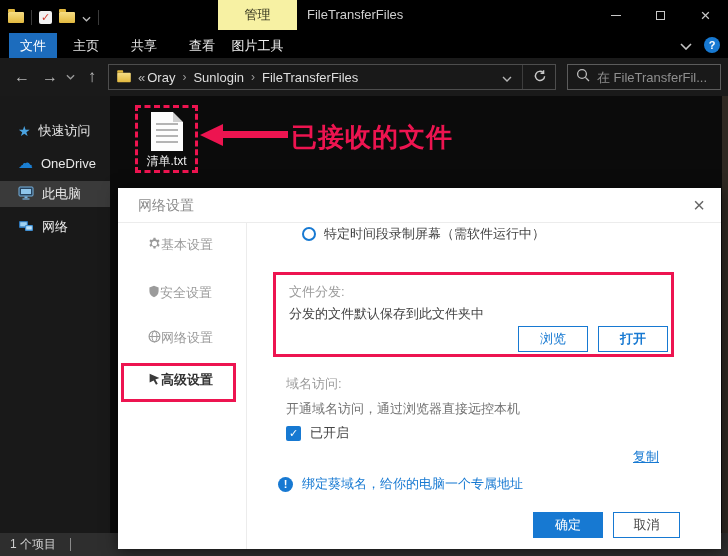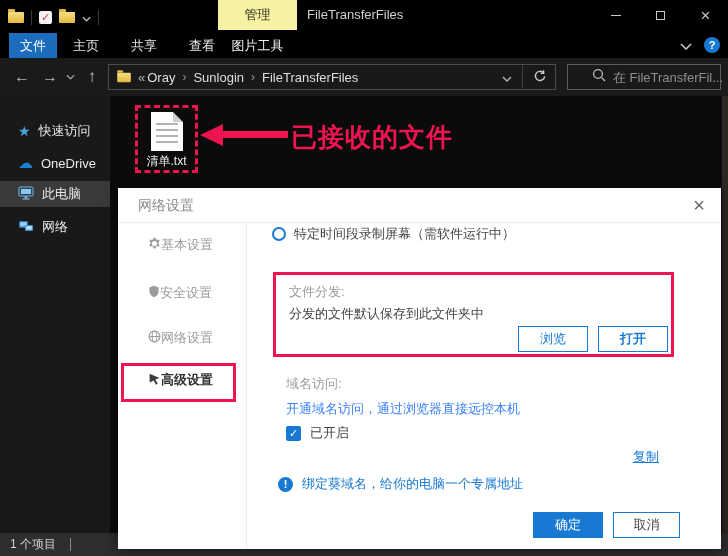--- a/index.html
+++ b/index.html
@@ -36,21 +36,21 @@
 
   
   .navbar{position:absolute;left:0;top:58px;width:100%;height:38px;background:#1a1a1a;}
   .nav-arrow{position:absolute;top:0;height:38px;display:flex;align-items:center;justify-content:center;color:#b9b9b9;font-size:16px;}
   .addressbox{position:absolute;left:108px;top:6px;width:448px;height:26px;background:#191919;border:1px solid #4d4d4d;display:flex;align-items:center;font-size:13px;color:#dedede;}
   .addressbox .folder{transform:scale(.85);margin:0 4px 0 7px;}
   .crumb-sep{color:#9a9a9a;margin:0 7px;font-size:12px;}
   .guillemet{color:#b5b5b5;margin:0 2px 0 2px;}
   .addr-right{margin-left:auto;display:flex;align-items:center;gap:10px;padding-right:8px;}
   .addr-vsep{width:1px;height:24px;background:#3d3d3d;}
-  .searchbox{position:absolute;left:567px;top:6px;width:154px;height:26px;background:#191919;border:1px solid #5c5c5c;display:flex;align-items:center;gap:7px;padding:0 24px;}
+  .searchbox{position:absolute;left:567px;top:6px;width:154px;height:26px;background:#191919;border:1px solid #5c5c5c;display:flex;align-items:center;gap:7px;padding:0 8px;}
   .searchbox input{background:transparent;border:0;outline:0;color:#a9a9a9;font-size:13px;width:110px;font-family:inherit;}
   .searchbox input::placeholder{color:#8f8f8f;opacity:1;}
 
   
   .sidebar{position:absolute;left:0;top:96px;width:110px;height:437px;background:#191919;}
   .side-item{position:absolute;left:0;width:110px;height:26px;display:flex;align-items:center;gap:8px;padding-left:18px;color:#e8e8e8;font-size:13px;}
   .side-item.selected{background:#3a3a3a;}
   .star-ico{color:#4aa3e0;font-size:14px;}
   .cloud-ico{color:#1b7fd3;font-size:15px;}
   .content{position:absolute;left:110px;top:96px;width:618px;height:437px;background:#0b0b0b;}
@@ -74,32 +74,32 @@
   .dlg-title{position:absolute;left:20px;top:9px;color:#8c8c8c;font-size:14px;}
   .dlg-close{position:absolute;right:16px;top:3px;color:#666;font-size:20px;line-height:28px;}
   .dlg-hdiv{position:absolute;left:0;top:34px;width:100%;height:1px;background:#ececec;}
   .dlg-vdiv{position:absolute;left:128px;top:34px;width:1px;bottom:0;background:#ececec;}
 
   .menu-item{position:absolute;left:0;width:128px;height:20px;display:flex;align-items:center;padding-left:30px;color:var(--gray-label);}
   .menu-item.selected{color:#333;font-weight:bold;}
   .menu-redbox{position:absolute;left:3px;top:175px;width:115px;height:39px;border:3px solid var(--red);}
 
   .radio{width:14px;height:14px;border:2px solid var(--blue);border-radius:50%;background:#fff;}
-  .radio-row{position:absolute;left:154px;top:37px;display:flex;align-items:center;gap:8px;color:#444;}
+  .radio-row{position:absolute;left:184px;top:37px;display:flex;align-items:center;gap:8px;color:#444;}
 
   .red-section{position:absolute;left:155px;top:84px;width:401px;height:85px;border:3px solid var(--red);}
   .rs-label{position:absolute;left:13px;top:8px;color:var(--gray-label);}
   .rs-desc{position:absolute;left:13px;top:30px;color:#444;}
   .rs-input{position:absolute;left:13px;top:51px;width:204px;height:26px;border:1px solid #9a9a9a;font-size:13px;color:#333;padding:0 6px;font-family:inherit;outline:none;background:#fff;}
   .rs-btn{position:absolute;top:51px;width:70px;height:26px;border:1px solid var(--blue);background:#fff;color:var(--blue);font-size:13px;text-align:center;line-height:24px;}
   .btn-browse{left:242px;}
   .btn-open{left:322px;font-weight:bold;}
 
   .domain-label{position:absolute;left:168px;top:187px;color:var(--gray-label);}
-  .domain-desc{position:absolute;left:168px;top:212px;color:#3b82f6;}
+  .domain-desc{position:absolute;left:168px;top:212px;color:#737373;}
   .check-row{position:absolute;left:168px;top:236px;display:flex;align-items:center;gap:9px;color:#444;}
   .checkbox{width:15px;height:15px;background:var(--blue);color:#fff;font-size:11px;line-height:15px;text-align:center;border-radius:2px;}
   .copy-link{position:absolute;left:515px;top:260px;color:var(--blue);text-decoration:underline;}
   .tip-row{position:absolute;left:160px;top:287px;display:flex;align-items:center;gap:9px;color:var(--blue);}
   .info-i{width:15px;height:15px;border-radius:50%;background:var(--blue);color:#fff;font-size:11px;font-weight:bold;text-align:center;line-height:15px;flex:none;}
   .dlg-btn{position:absolute;top:324px;height:26px;font-size:13px;text-align:center;line-height:24px;}
   .btn-ok{left:415px;width:70px;background:var(--blue);color:#fff;line-height:26px;border:0;}
   .btn-cancel{left:495px;width:67px;background:#fff;color:#444;border:1px solid var(--blue);}
 </style>
 </head>

